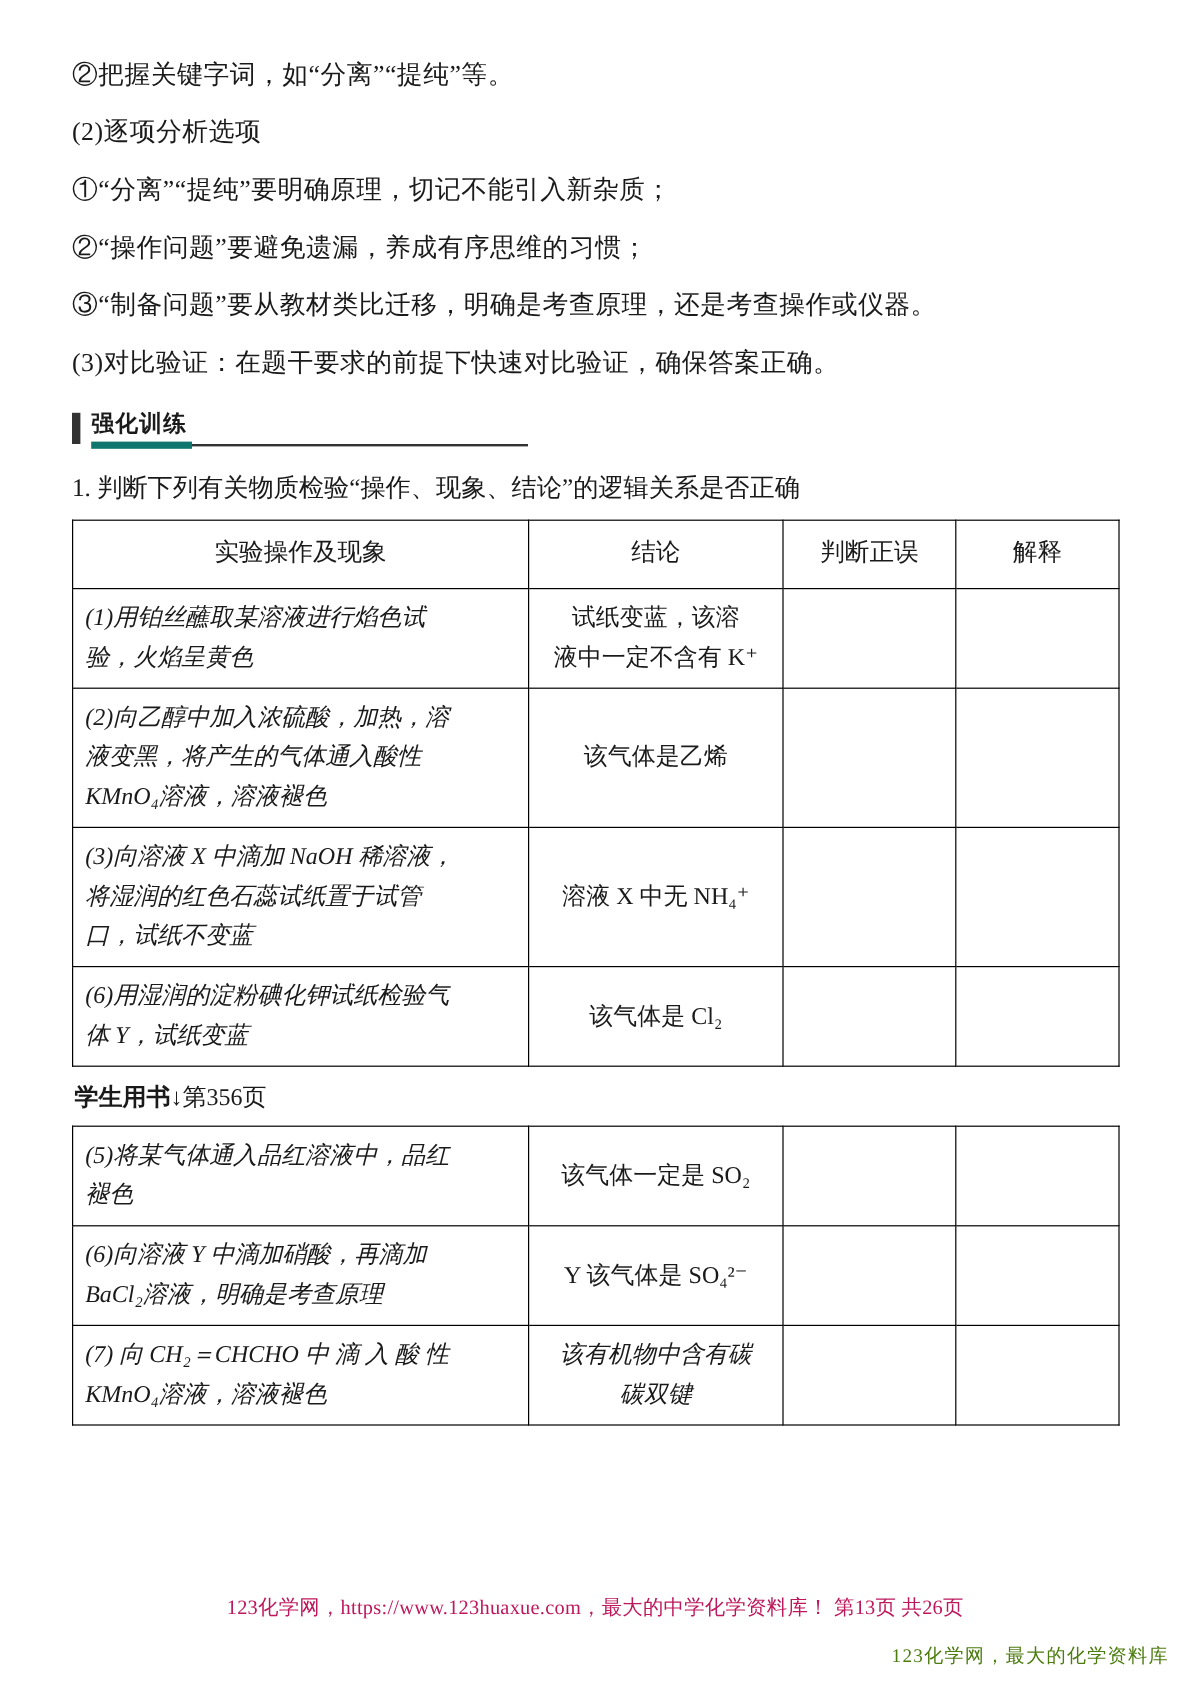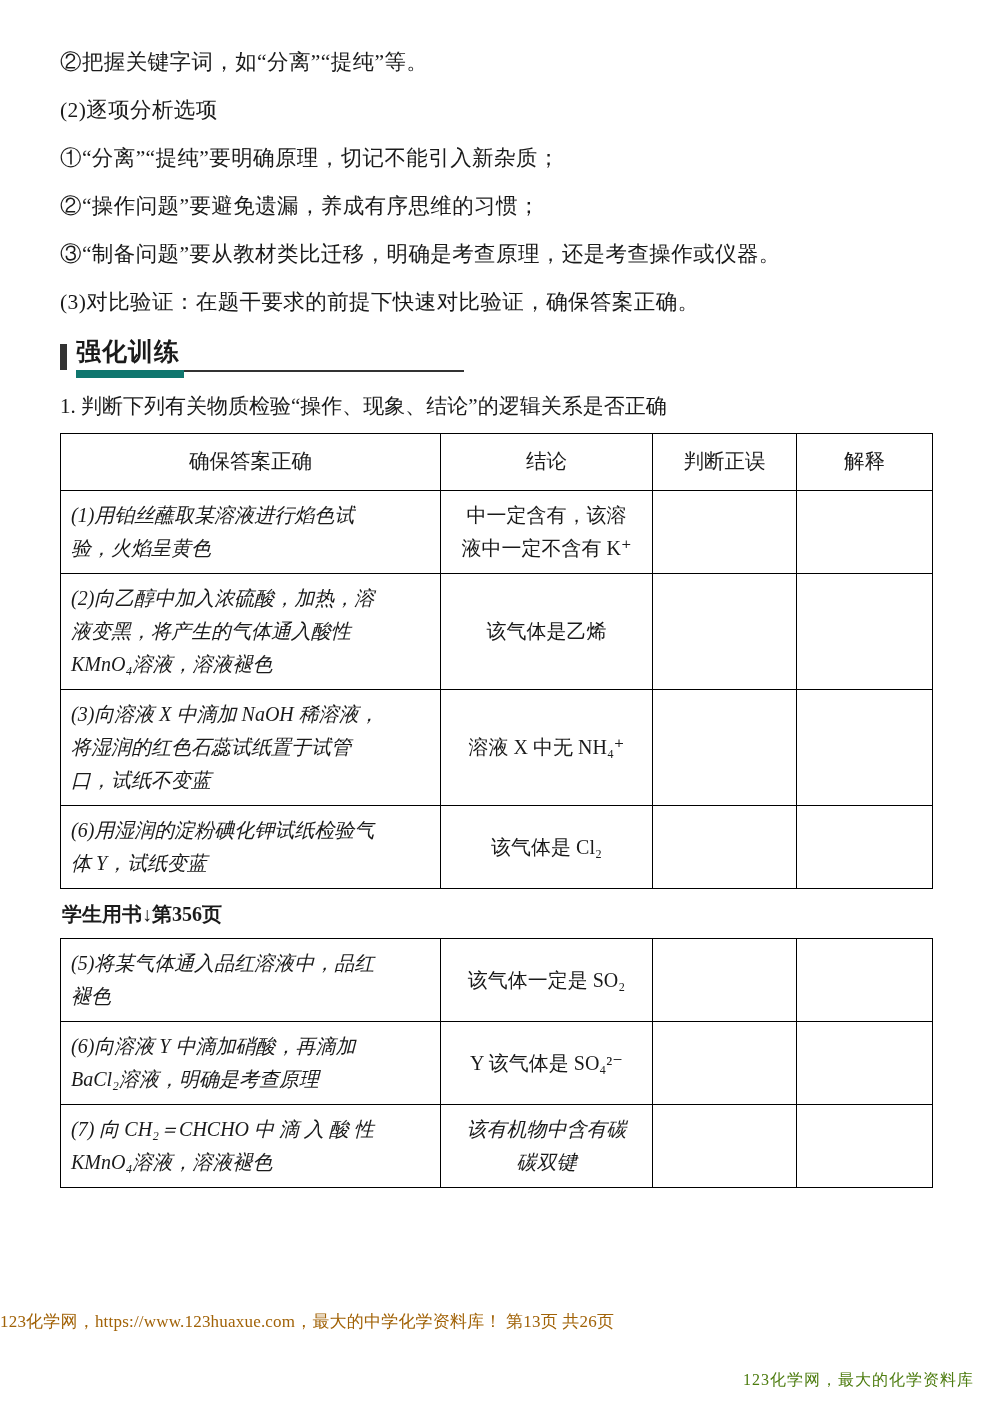--- a/index.html
+++ b/index.html
@@ -37,24 +37,24 @@
     align-items: center;
     height: 30px;
   }
   .section-head .bar {
     width: 7px;
     height: 26px;
     background: #333;
     margin-right: 9px;
   }
   .section-head .label {
-    font-size: 25px;
+    font-size: 19px;
     font-weight: bold;
     letter-spacing: 1px;
-    border-bottom: 8px solid #0f766e;
+    border-bottom: 6px solid #0f766e;
     padding: 0 4px 2px 0;
   }
   .section-head .rule {
     flex: 0 0 280px;
     height: 0;
     border-bottom: 2px solid #333;
     margin-left: 0;
     align-self: flex-end;
     margin-bottom: 0px;
   }
@@ -92,29 +92,30 @@
   .col3 { width: 144px; }
   .col4 { width: 136px; }
 
   .student-book {
     font-size: 20px;
     font-weight: bold;
     margin: 12px 0 10px 2px;
     white-space: nowrap;
   }
   .student-book .arrow { font-weight: bold; }
-  .student-book .num { font-weight: bold; }
+  .student-book .num { font-weight: normal; }
 
   .footer {
     position: absolute;
     left: 0;
     right: 0;
-    bottom: 70px;
+    bottom: 52px;
+    text-align: center;
     font-size: 17px;
-    color: #a16207;
+    color: #be185d;
     letter-spacing: 0.2px;
   }
   .watermark {
     position: absolute;
     right: 18px;
     bottom: 12px;
     font-size: 16px;
     color: #4d7c0f;
     letter-spacing: 1px;
   }
@@ -143,34 +144,34 @@
 
   <table class="grid">
     <colgroup>
       <col class="col1">
         <col class="col2">
         <col class="col3">
         <col class="col4">
     </colgroup>
     <thead>
       <tr>
-        <th>确保答案正确</th>
+        <th>实验操作及现象</th>
         <th>结论</th>
         <th>判断正误</th>
         <th>解释</th>
       </tr>
     </thead>
     <tbody>
       <tr>
         <td class="op">
           <div>(1)用铂丝蘸取某溶液进行焰色试</div>
           <div>验，火焰呈黄色</div>
         </td>
         <td class="concl">
-          <div>中一定含有，该溶</div>
+          <div>试纸变蓝，该溶</div>
           <div>液中一定不含有 K⁺</div>
         </td>
         <td class="blank"></td>
         <td class="blank"></td>
       </tr>
       <tr>
         <td class="op">
           <div>(2)向乙醇中加入浓硫酸，加热，溶</div>
           <div>液变黑，将产生的气体通入酸性</div>
           <div>KMnO₄溶液，溶液褪色</div>

